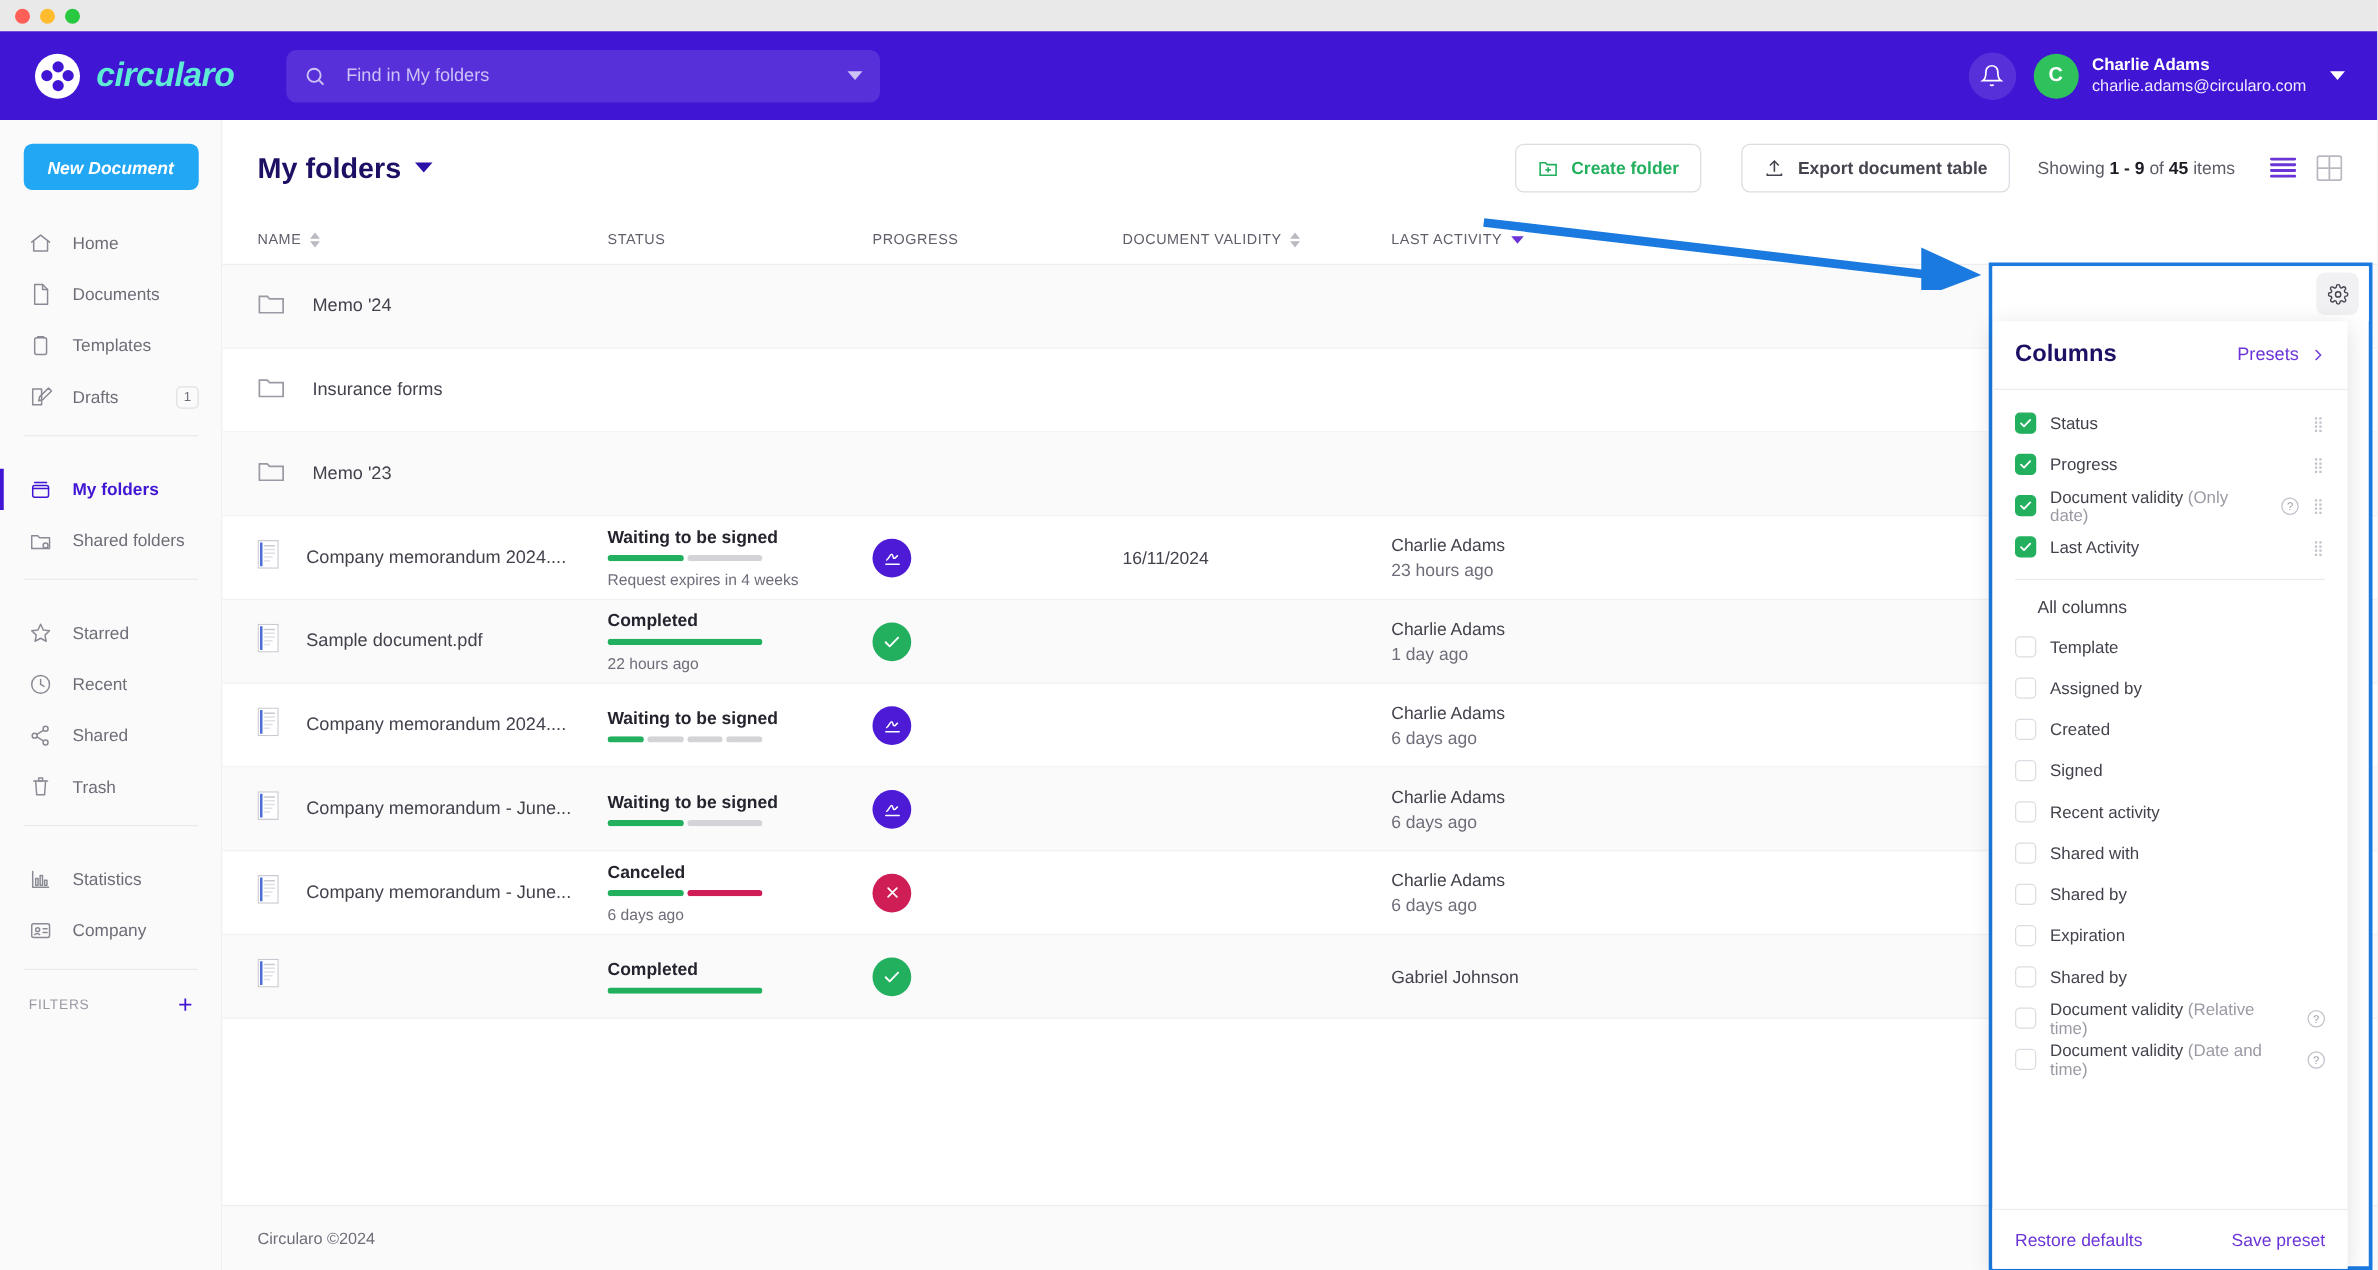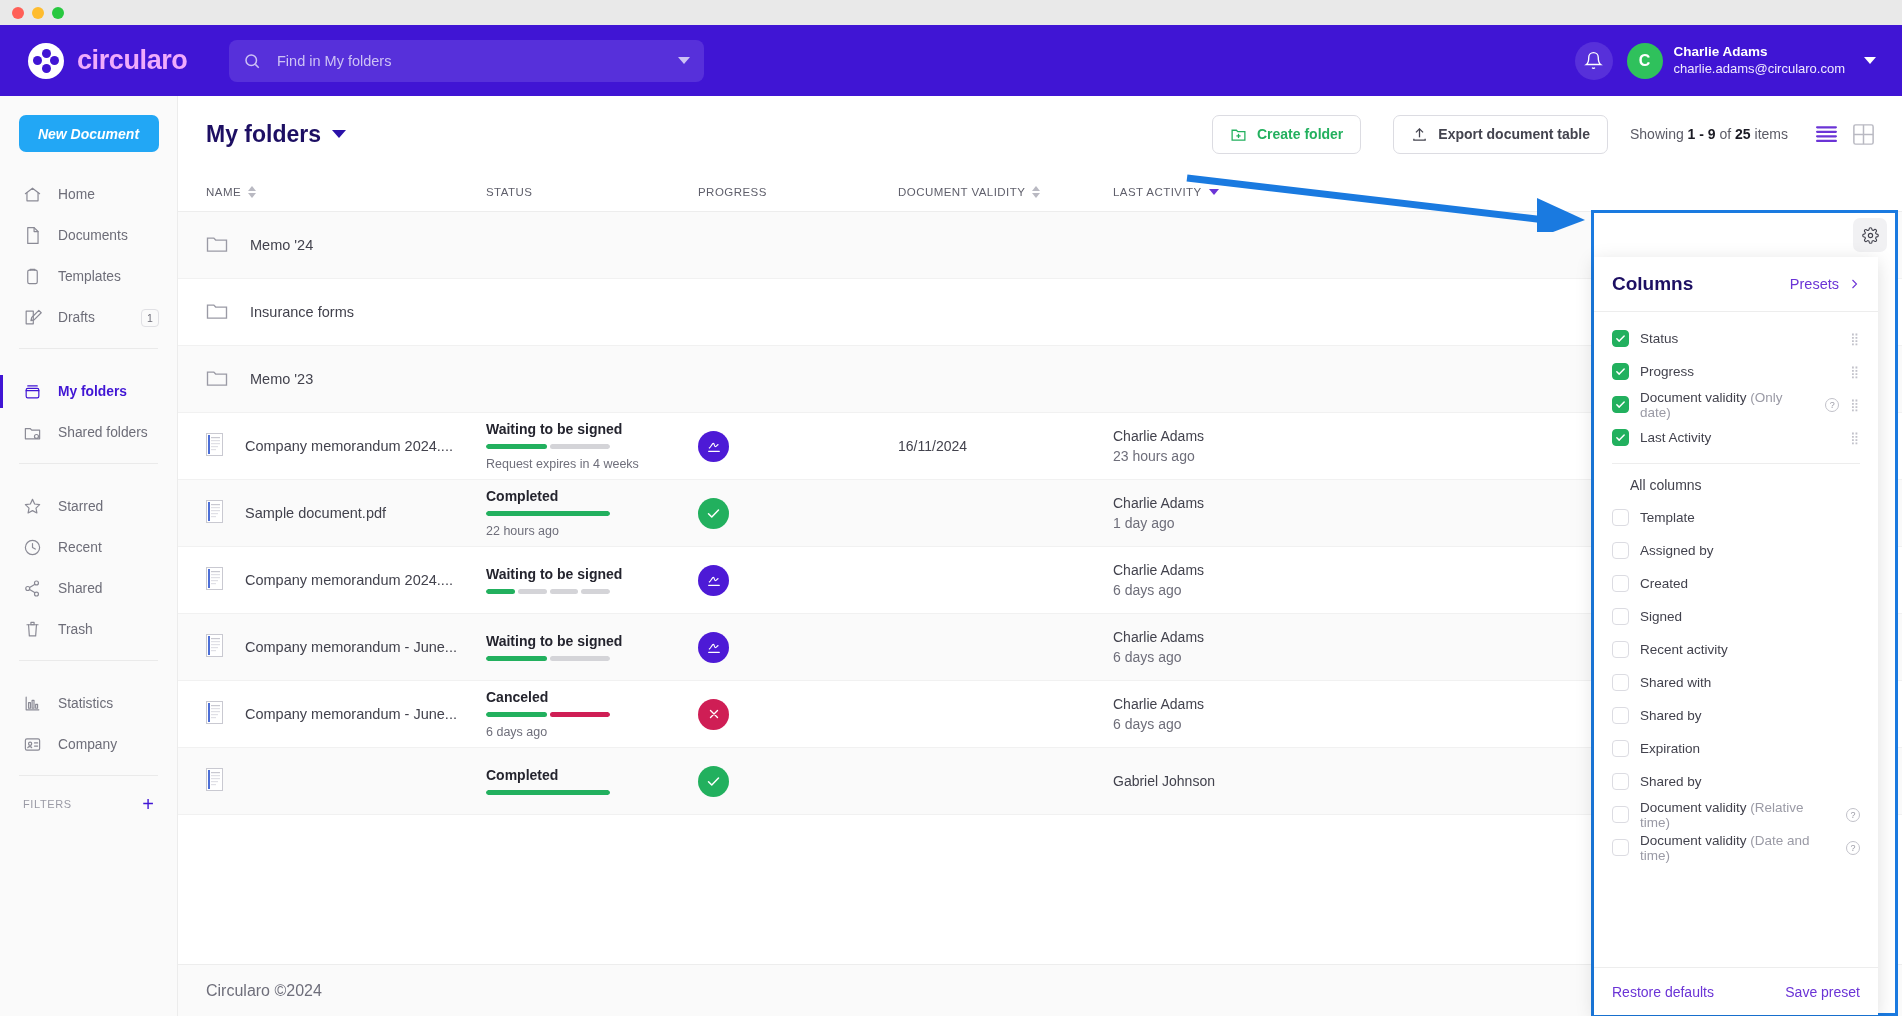--- a/index.html
+++ b/index.html
@@ -42,21 +42,21 @@
   .logo-mark::before, .logo-mark::after {
     content: ""; position: absolute; background: #4015d4; border-radius: 50%;
   }
   .logo-mark::before { width: 9px; height: 9px; top: 6px; left: 13.5px; }
   .logo-mark::after  { width: 9px; height: 9px; bottom: 6px; left: 13.5px; }
   .logo-mark i {
     position: absolute; width: 9px; height: 9px; background: #4015d4; border-radius: 50%;
   }
   .logo-mark i.l { left: 5px; top: 13.5px; }
   .logo-mark i.r { right: 5px; top: 13.5px; }
-  .logo-text { color: #f0abfc; font-size: 27px; font-weight: 600; letter-spacing: -0.4px; }
+  .logo-text { color: #5eead4; font-size: 27px; font-weight: 600; letter-spacing: -0.4px; font-style: italic; }
 
   .searchbar {
     margin-left: 29px;
     width: 475px; height: 42px;
     background: #5730da;
     border-radius: 8px;
     display: flex; align-items: center;
     padding: 0 14px;
     position: relative;
   }
@@ -232,21 +232,21 @@
   .validity { font-size: 14px; color: #42424d; }
   .act-name { font-size: 14px; color: #42424d; }
   .act-time { font-size: 14px; color: #6e6e7a; margin-top: 4px; }
 
   
   .footer {
     position: absolute; bottom: 0; left: 178px;
     width: 1724px; height: 52px;
     background: #fafafa; border-top: 1px solid #ededed;
     display: flex; align-items: center; padding-left: 28px;
-    font-size: 16px; color: #6e6e7a;
+    font-size: 13px; color: #6e6e7a;
   }
 
   
   .panel-highlight {
     position: absolute;
     top: 210px; left: 1591px;
     width: 307px; height: 806px;
     border: 3px solid #1a7ae0;
     background: #fff;
     z-index: 30;
@@ -512,21 +512,21 @@
               <path d="M12 16V4"></path>
               <path d="M7 9l5-5 5 5"></path>
               <path d="M4 18v2h16v-2"></path>
             </svg>
           <span>Export document table</span>
         </div>
         <div class="showing">
           <span>Showing</span>
           <b>1 - 9</b>
           <span>of</span>
-          <b>25</b>
+          <b>45</b>
           <span>items</span>
         </div>
         <div class="view-toggles">
           <svg width="21" height="18" viewBox="0 0 24 20">
               <rect y="1" width="24" height="2.6" rx="1.3" fill="#6b34d6"></rect>
               <rect y="6.2" width="24" height="2.6" rx="1.3" fill="#6b34d6"></rect>
               <rect y="11.4" width="24" height="2.6" rx="1.3" fill="#6b34d6"></rect>
               <rect y="16.6" width="24" height="2.6" rx="1.3" fill="#6b34d6"></rect>
             </svg>
           <svg width="21" height="21" viewBox="0 0 24 24" fill="none" stroke="#b9b9c2" stroke-width="1.7">

